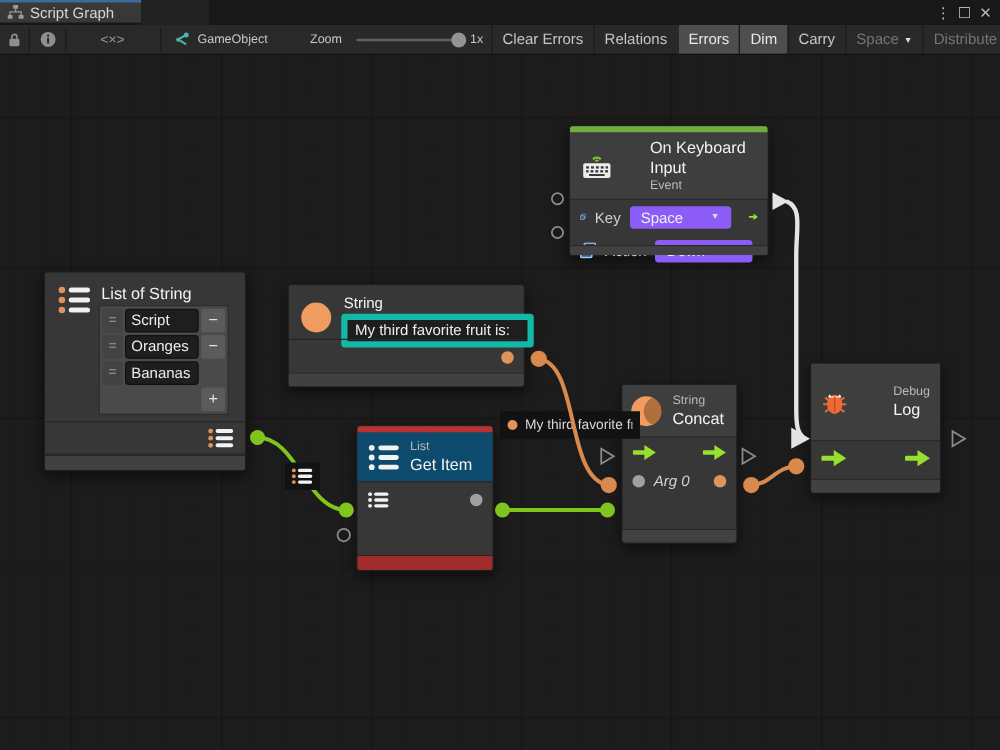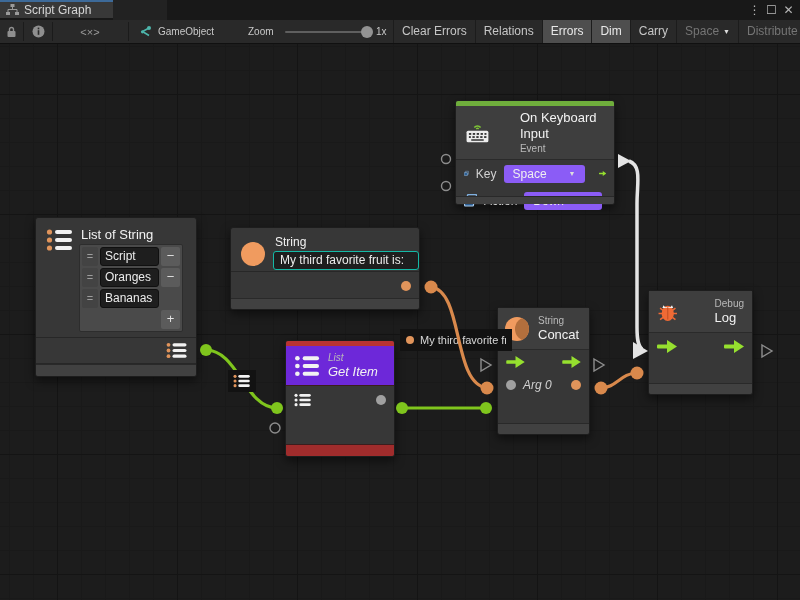--- a/index.html
+++ b/index.html
@@ -44,21 +44,21 @@
     box-shadow:0 4px 10px rgba(0,0,0,.5);color:#d6d6d6;font-size:12px;box-sizing:border-box;z-index:10;}
   .strip{height:5px;border-radius:2px 2px 0 0;}
   .nhead{display:flex;align-items:center;gap:8px;padding:5px 9px;background:#3e3e3e;border-bottom:1px solid #2a2a2a;}
   .ncat{font-size:10px;color:#b9b9b9;line-height:13px;}
   .ntitle{font-size:13px;color:#f2f2f2;line-height:16px;}
   .nrow{display:flex;align-items:center;gap:7px;padding:0 8px;box-sizing:border-box;}
   .nfoot{position:absolute;left:0;right:0;bottom:0;background:#414141;border-top:1px solid #292929;border-radius:0 0 2px 2px;}
   .dot{width:10px;height:10px;border-radius:50%;flex:0 0 auto;}
   .gray{background:#a0a0a0;} .orange{background:#e0945b;} .teal{background:#4fe3cd;}
   .sp{flex:1;}
-  .field{background:#1e1e1e;border:1px solid #14b8a6;border-radius:3px;color:#ececec;padding:1px 6px;font-size:12px;line-height:15px;}
+  .field{background:#1e1e1e;border:5px solid #14b8a6;border-radius:3px;color:#ececec;padding:1px 6px;font-size:12px;line-height:15px;}
   .dd{background:#8b5cf6;border-radius:3px;padding:1px 9px;display:flex;align-items:center;gap:22px;color:#f0f0f0;font-size:12px;line-height:16px;}
   .car{font-size:7px;color:#ddd;}
   .rlabel{color:#d2d2d2;}
 
   
   .lpanel{position:absolute;left:43px;top:26px;width:104px;background:#4a4a4a;border:1px solid #2d2d2d;border-radius:2px;padding:2px;box-sizing:border-box;}
   .lrow{display:flex;gap:2px;margin-bottom:2px;}
   .lhandle{width:16px;height:19px;background:#434343;color:#9d9d9d;text-align:center;border-radius:2px;font-size:11px;line-height:19px;}
   .lfield{flex:1;width:50px;background:#1e1e1e;border:1px solid #101010;border-radius:3px;color:#ececec;font-size:12px;line-height:17px;padding:0 4px;}
   .lbtn{width:19px;height:19px;background:#5b5b5b;border-radius:2px;color:#e4e4e4;text-align:center;line-height:18px;font-size:13px;}
@@ -264,21 +264,21 @@
         <span class="dd">
             <span>Down</span>
             <span class="car">▼</span>
           </span>
       </div>
       <div class="nfoot" style="height:7px;"></div>
     </div>
 
     <div class="node" style="left:285px;top:296px;width:110px;height:117px;">
       <div class="strip" style="background:#b93333;"></div>
-      <div class="nhead" style="background:#6d28d9;border-bottom:1px solid #3c1d1d;padding:5px 8px;font-style:italic;">
+      <div class="nhead" style="background:#0c4a6e;border-bottom:1px solid #3c1d1d;padding:5px 8px;">
         <svg width="26" height="24" viewBox="0 0 27 24">
           <g fill="#f2f2f2">
               <circle cx="3.5" cy="4" r="2.4"></circle>
               <circle cx="3.5" cy="12" r="2.4"></circle>
               <circle cx="3.5" cy="20" r="2.4"></circle>
           <rect x="9" y="2" width="17" height="4" rx="2"></rect>
               <rect x="9" y="10" width="17" height="4" rx="2"></rect>
               <rect x="9" y="18" width="17" height="4" rx="2"></rect>
             </g>
         </svg>
@@ -338,21 +338,21 @@
       <div class="nrow" style="height:22px;font-style:italic;">
         <span class="dot gray"></span>
         <span class="rlabel">Arg 0</span>
         <span class="sp"></span>
         <span class="dot orange"></span>
       </div>
       <div class="nfoot" style="height:10px;"></div>
     </div>
 
     <div class="node" style="left:648px;top:246px;width:105px;height:105px;">
-      <div class="nhead" style="padding:6px 8px;gap:36px;">
+      <div class="nhead" style="padding:16px 8px;gap:36px;">
         <svg width="28" height="27" viewBox="0 0 28 27">
           <g stroke="#ef6a35" stroke-width="2" fill="none">
             <path d="M4 9L8 12M2 16h6M4 24l4-3M24 9l-4 3M26 16h-6M24 24l-4-3"></path>
           </g>
           <ellipse cx="14" cy="16" rx="8" ry="10" fill="#ef6a35"></ellipse>
           <path d="M8.5 5.5l2 2.5h7l2-2.5 1.5 3.5h-14z" fill="#f5f5f5"></path>
           <path d="M14 8v16" stroke="#c24f24" stroke-width="1.4"></path>
         </svg>
         <div>
           <div class="ncat">Debug</div>

